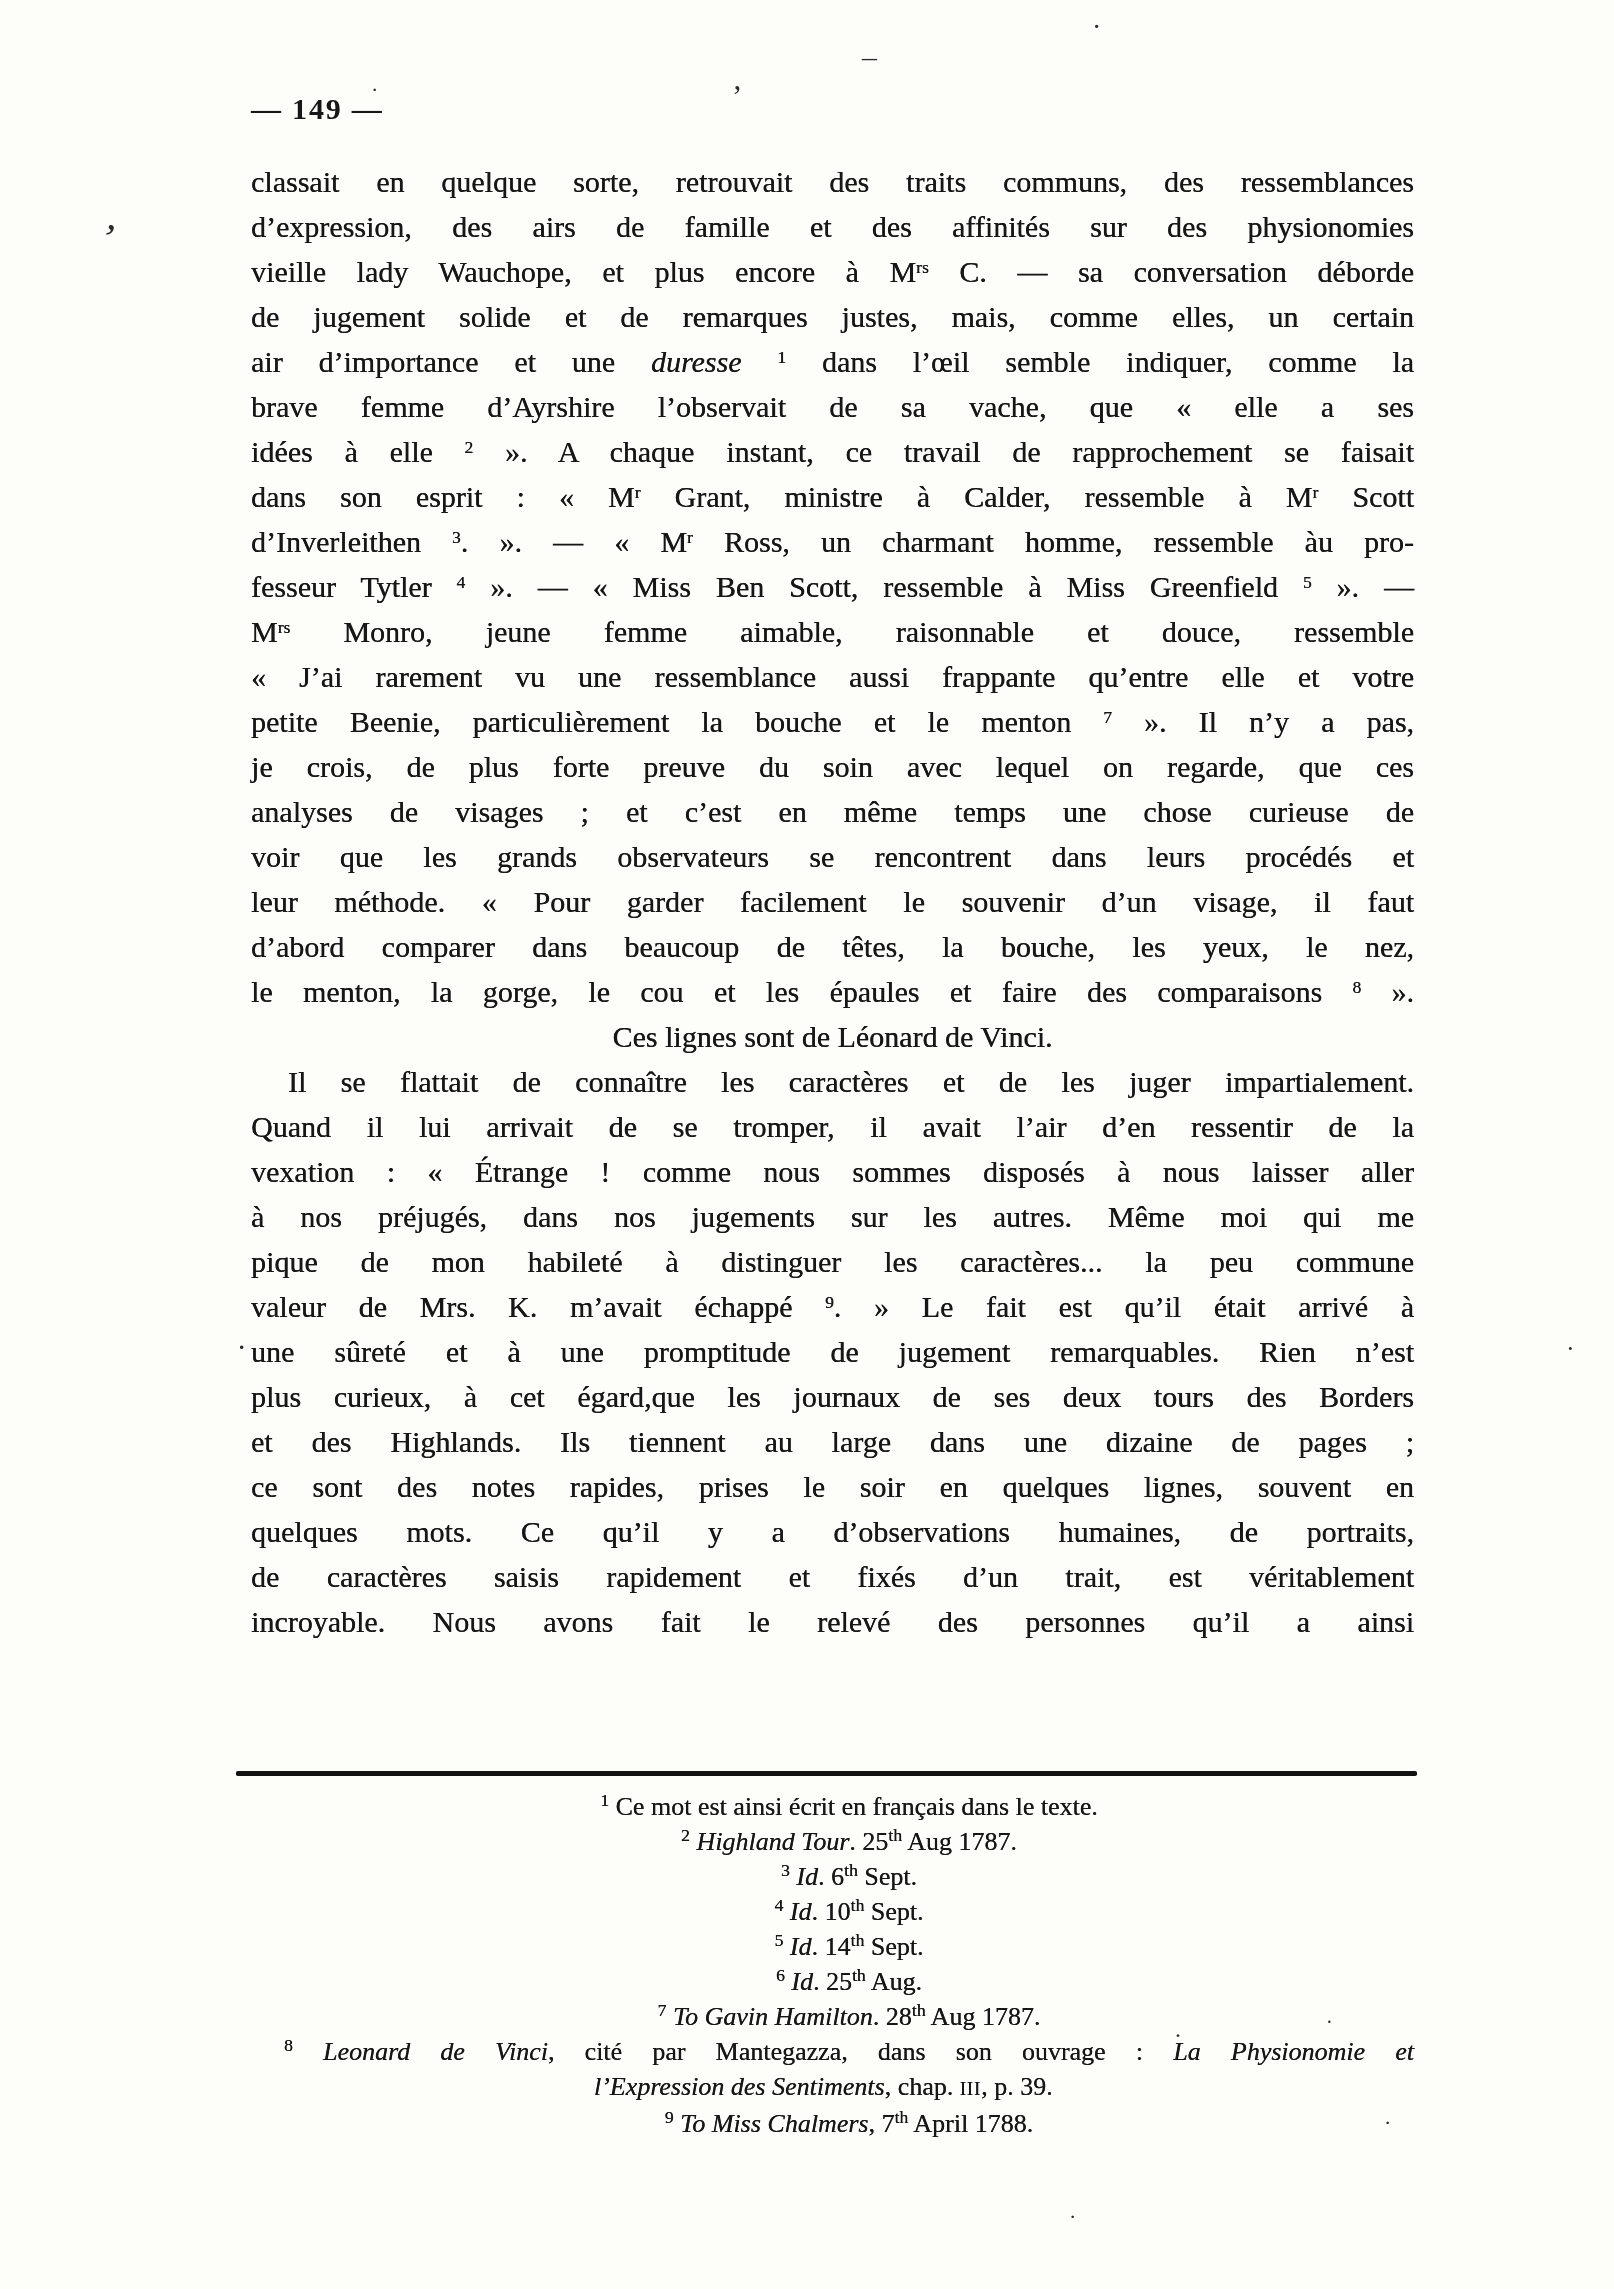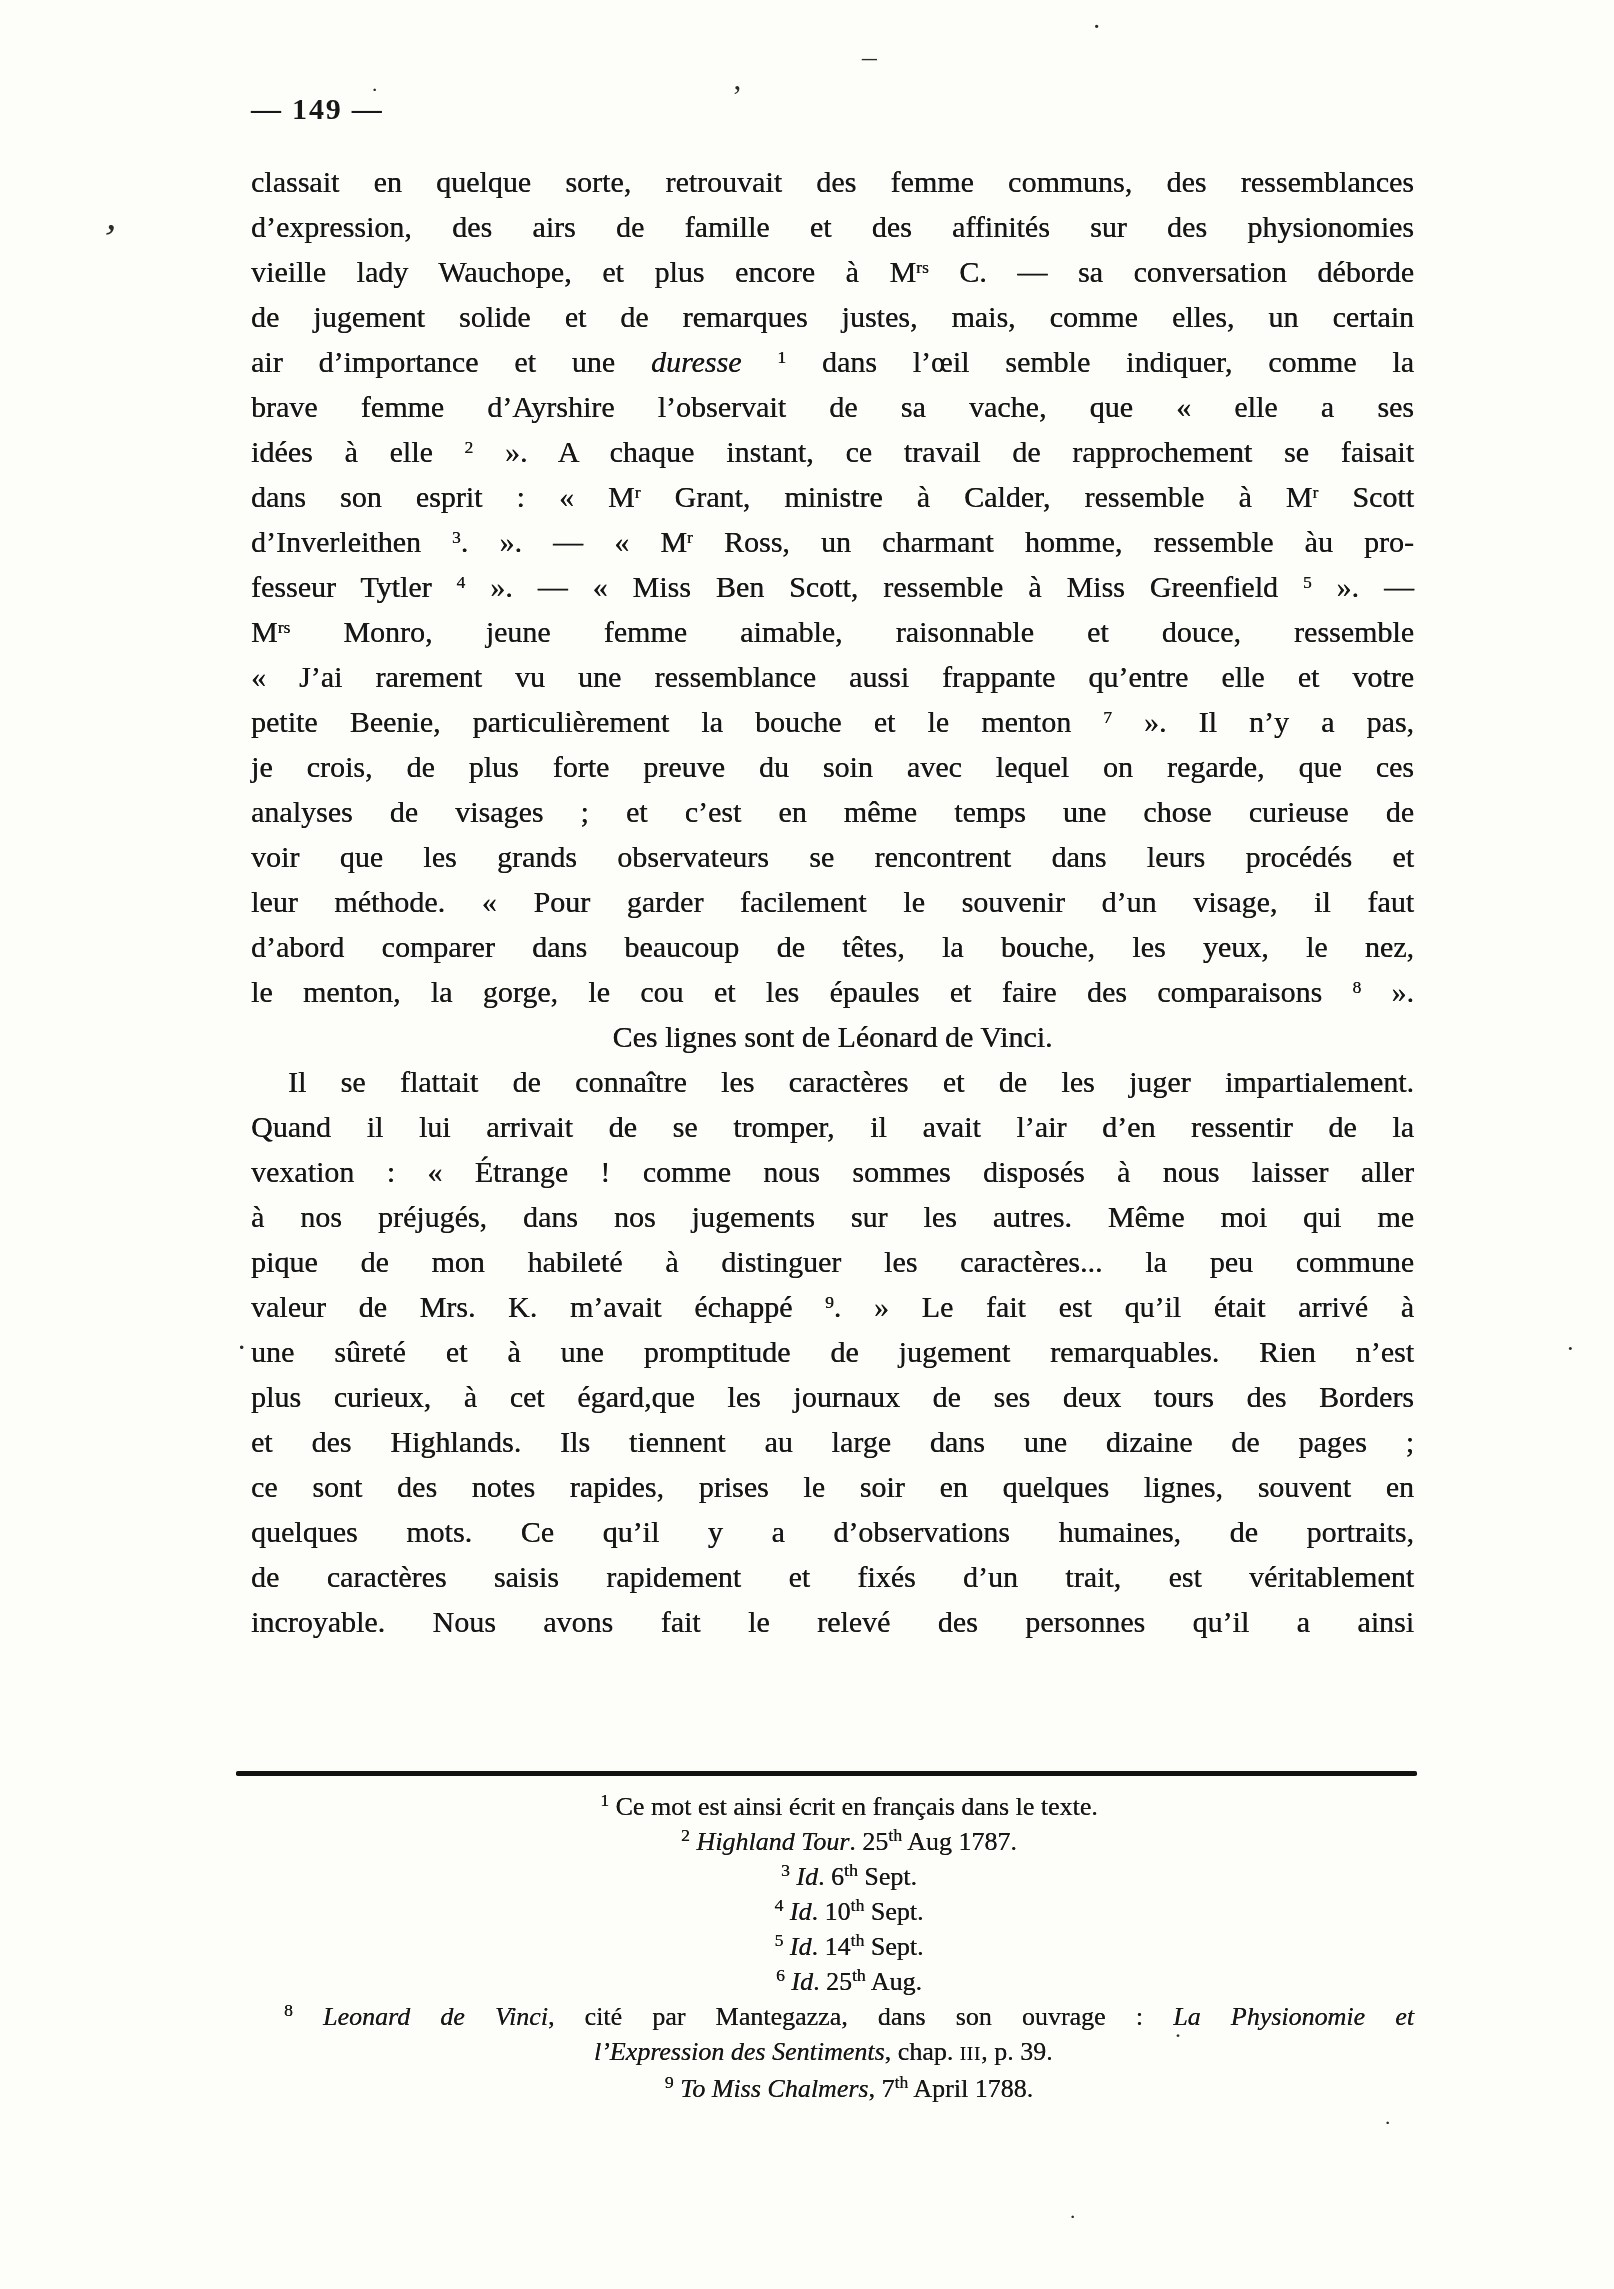--- a/index.html
+++ b/index.html
@@ -45,21 +45,21 @@
 <body>
 
 <div class="page">
 
   <div class="page-header">
     <span>— 149 —</span>
   </div>
 
   <div class="body-text">
     <div>
-        <div class="line j"><span>classait en quelque sorte, retrouvait des femme communs, des ressemblances</span></div>
+        <div class="line j"><span>classait en quelque sorte, retrouvait des traits communs, des ressemblances</span></div>
         <div class="line j"><span>d’expression, des airs de famille et des affinités sur des physionomies</span></div>
         <div class="line j"><span>vieille lady Wauchope, et plus encore à M</span><sup>rs</sup><span> C. — sa conversation déborde</span></div>
         <div class="line j"><span>de jugement solide et de remarques justes, mais, comme elles, un certain</span></div>
         <div class="line j"><span>air d’importance et une </span><span class="it">duresse</span><span> </span><sup>1</sup><span> dans l’œil semble indiquer, comme la</span></div>
         <div class="line j"><span>brave femme d’Ayrshire l’observait de sa vache, que « elle a ses</span></div>
         <div class="line j"><span>idées à elle </span><sup>2</sup><span> ». A chaque instant, ce travail de rapprochement se faisait</span></div>
         <div class="line j"><span>dans son esprit : « M</span><sup>r</sup><span> Grant, ministre à Calder, ressemble à M</span><sup>r</sup><span> Scott</span></div>
         <div class="line j"><span>d’Inverleithen </span><sup>3</sup><span>. ». — « M</span><sup>r</sup><span> Ross, un charmant homme, ressemble àu pro-</span></div>
         <div class="line j"><span>fesseur Tytler </span><sup>4</sup><span> ». — « Miss Ben Scott, ressemble à Miss Greenfield </span><sup>5</sup><span> ». —</span></div>
         <div class="line j"><span>M</span><sup>rs</sup><span> Monro, jeune femme aimable, raisonnable et douce, ressemble</span></div>
@@ -92,20 +92,21 @@
 
   <div class="separator-rule"></div>
 
   <div class="footnotes">
       <div class="line"><sup>1</sup><span> Ce mot est ainsi écrit en français dans le texte.</span></div>
       <div class="line"><sup>2</sup><span> </span><span class="it">Highland Tour</span><span>. 25</span><sup>th</sup><span> Aug 1787.</span></div>
       <div class="line"><sup>3</sup><span> </span><span class="it">Id</span><span>. 6</span><sup>th</sup><span> Sept.</span></div>
       <div class="line"><sup>4</sup><span> </span><span class="it">Id</span><span>. 10</span><sup>th</sup><span> Sept.</span></div>
       <div class="line"><sup>5</sup><span> </span><span class="it">Id</span><span>. 14</span><sup>th</sup><span> Sept.</span></div>
       <div class="line"><sup>6</sup><span> </span><span class="it">Id</span><span>. 25</span><sup>th</sup><span> Aug.</span></div>
+      <div class="line"><sup>7</sup><span> </span><span class="it">To Gavin Hamilton</span><span>. 28</span><sup>th</sup><span> Aug 1787.</span></div>
       <div class="line j"><sup>8</sup><span> </span><span class="it">Leonard de Vinci</span><span>, cité par Mantegazza, dans son ouvrage : </span><span class="it">La Physionomie et</span></div>
       <div class="line hang"><span class="it">l’Expression des Sentiments</span><span>, chap. </span><span class="sc">III</span><span>, p. 39.</span></div>
       <div class="line"><sup>9</sup><span> </span><span class="it">To Miss Chalmers</span><span>, 7</span><sup>th</sup><span> April 1788.</span></div>
     </div>
 
   <div id="marks">
       <span class="mark" style="left: 1092px; top: 13px; font-size: 28px;">·</span>
       <span class="mark" style="left: 371px; top: 79px; font-size: 22px;">·</span>
       <span class="mark" style="left: 732px; top: 81px; font-size: 31px;">’</span>
       <span class="mark" style="left: 862px; top: 57px; font-size: 29.5px;">¯</span>

